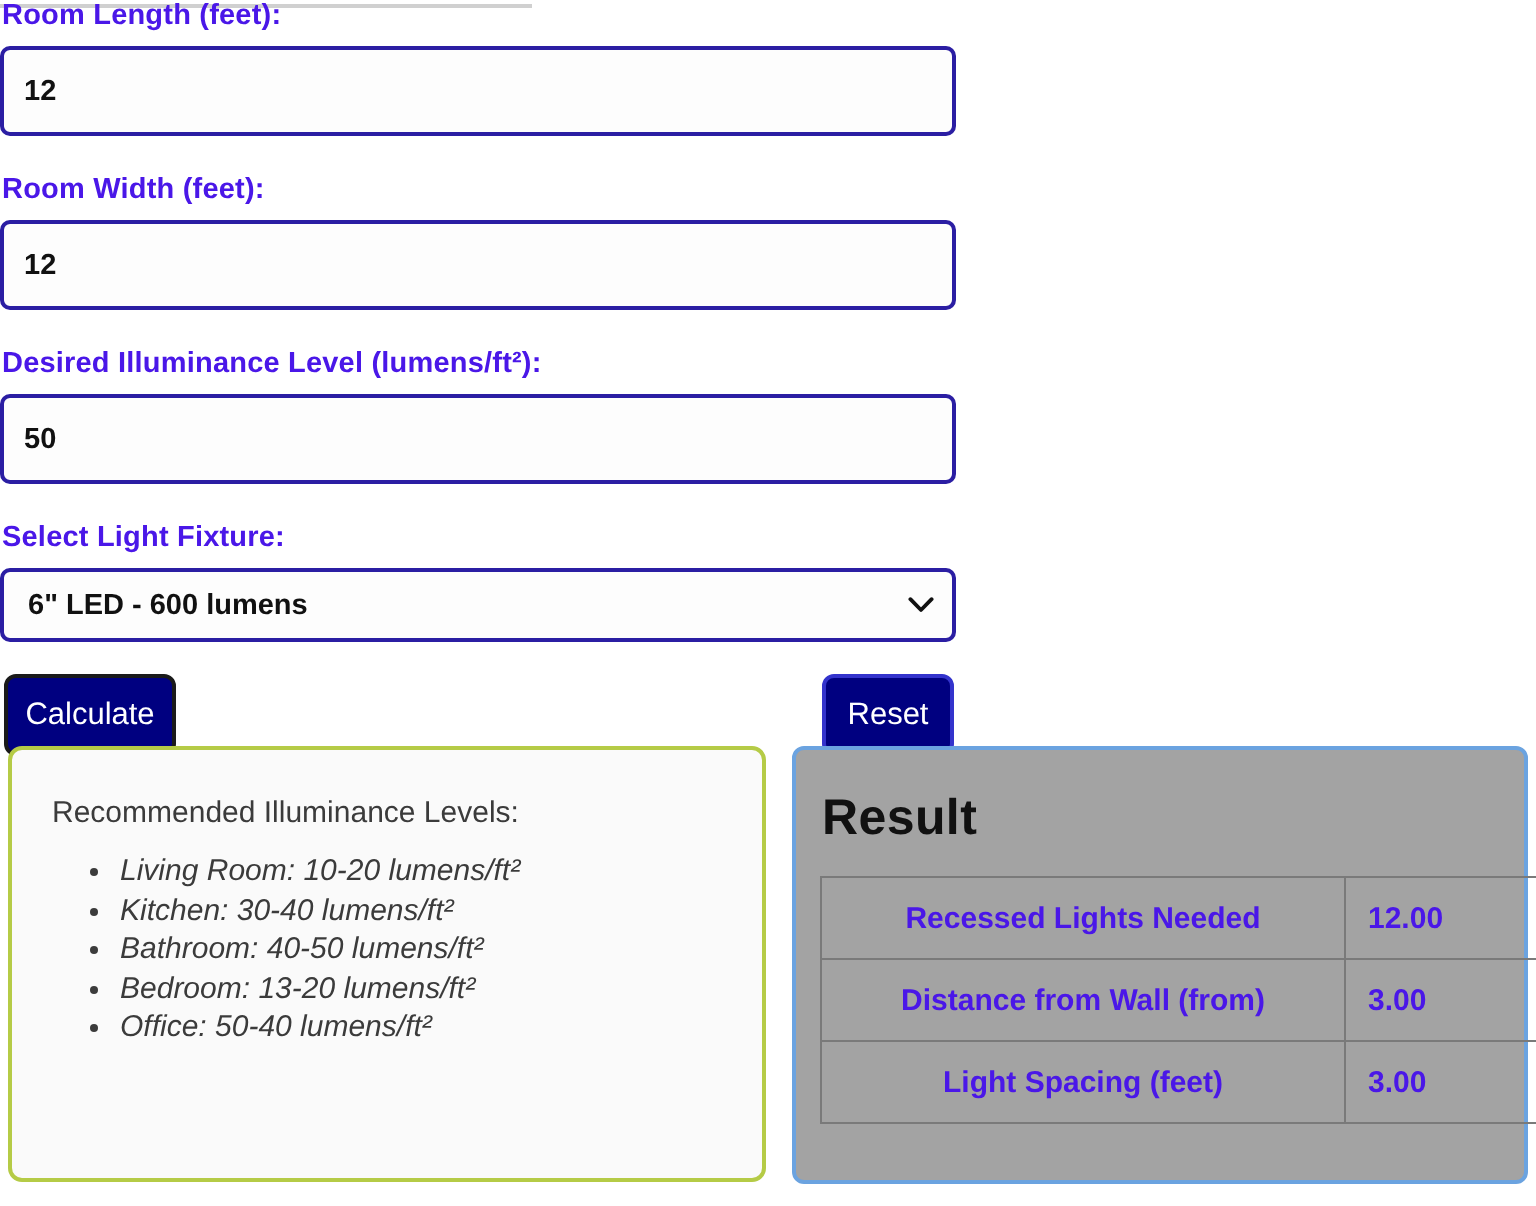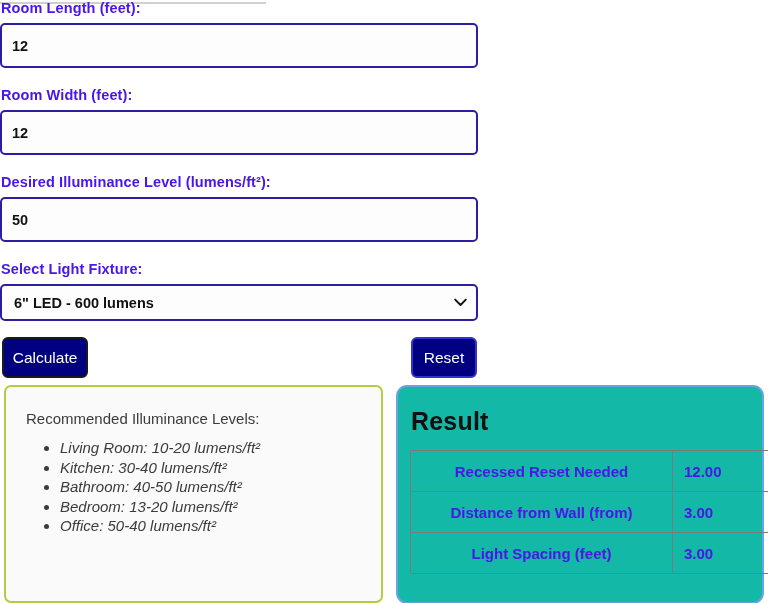--- a/index.html
+++ b/index.html
@@ -120,21 +120,21 @@
   }
   .btn-reset {
     left: 411px;
     width: 66px;
     border: 2px solid #3333cc;
   }
 
   
   .panels {
     position: absolute;
-    top: 385px;
+    top: 373px;
     left: 0;
     width: 768px;
     height: 172px;
   }
 
   .rec-box {
     position: absolute;
     left: 4px;
     top: 0;
     width: 379px;
@@ -161,22 +161,22 @@
   .rec-list li { margin: 0; padding: 0; font-style: italic; }
 
   .result-box {
     position: absolute;
     left: 396px;
     top: 0;
     width: 368px;
     height: 219px;
     box-sizing: border-box;
     border: 2px solid #6ba3e0;
-    border-radius: 11px;
-    background: #14b8a6;
+    border-radius: 6px;
+    background: #a3a3a3;
     padding: 19px 12px 0 12px;
   }
   .result-title {
     font-size: 25px;
     font-weight: bold;
     color: #111111;
     margin: 0 0 14px 1px;
     line-height: 30px;
     letter-spacing: 0.2px;
   }
@@ -247,21 +247,21 @@
       <li>Bedroom: 13-20 lumens/ft²</li>
       <li>Office: 50-40 lumens/ft²</li>
     </ul>
   </div>
 
   <div class="result-box">
     <div class="result-title">Result</div>
     <table class="result-table">
       <tbody>
         <tr>
-          <td class="rt-label">Recessed Reset Needed</td>
+          <td class="rt-label">Recessed Lights Needed</td>
           <td class="rt-value">12.00</td>
         </tr>
         <tr>
           <td class="rt-label">Distance from Wall (from)</td>
           <td class="rt-value">3.00</td>
         </tr>
         <tr>
           <td class="rt-label">Light Spacing (feet)</td>
           <td class="rt-value">3.00</td>
         </tr>

